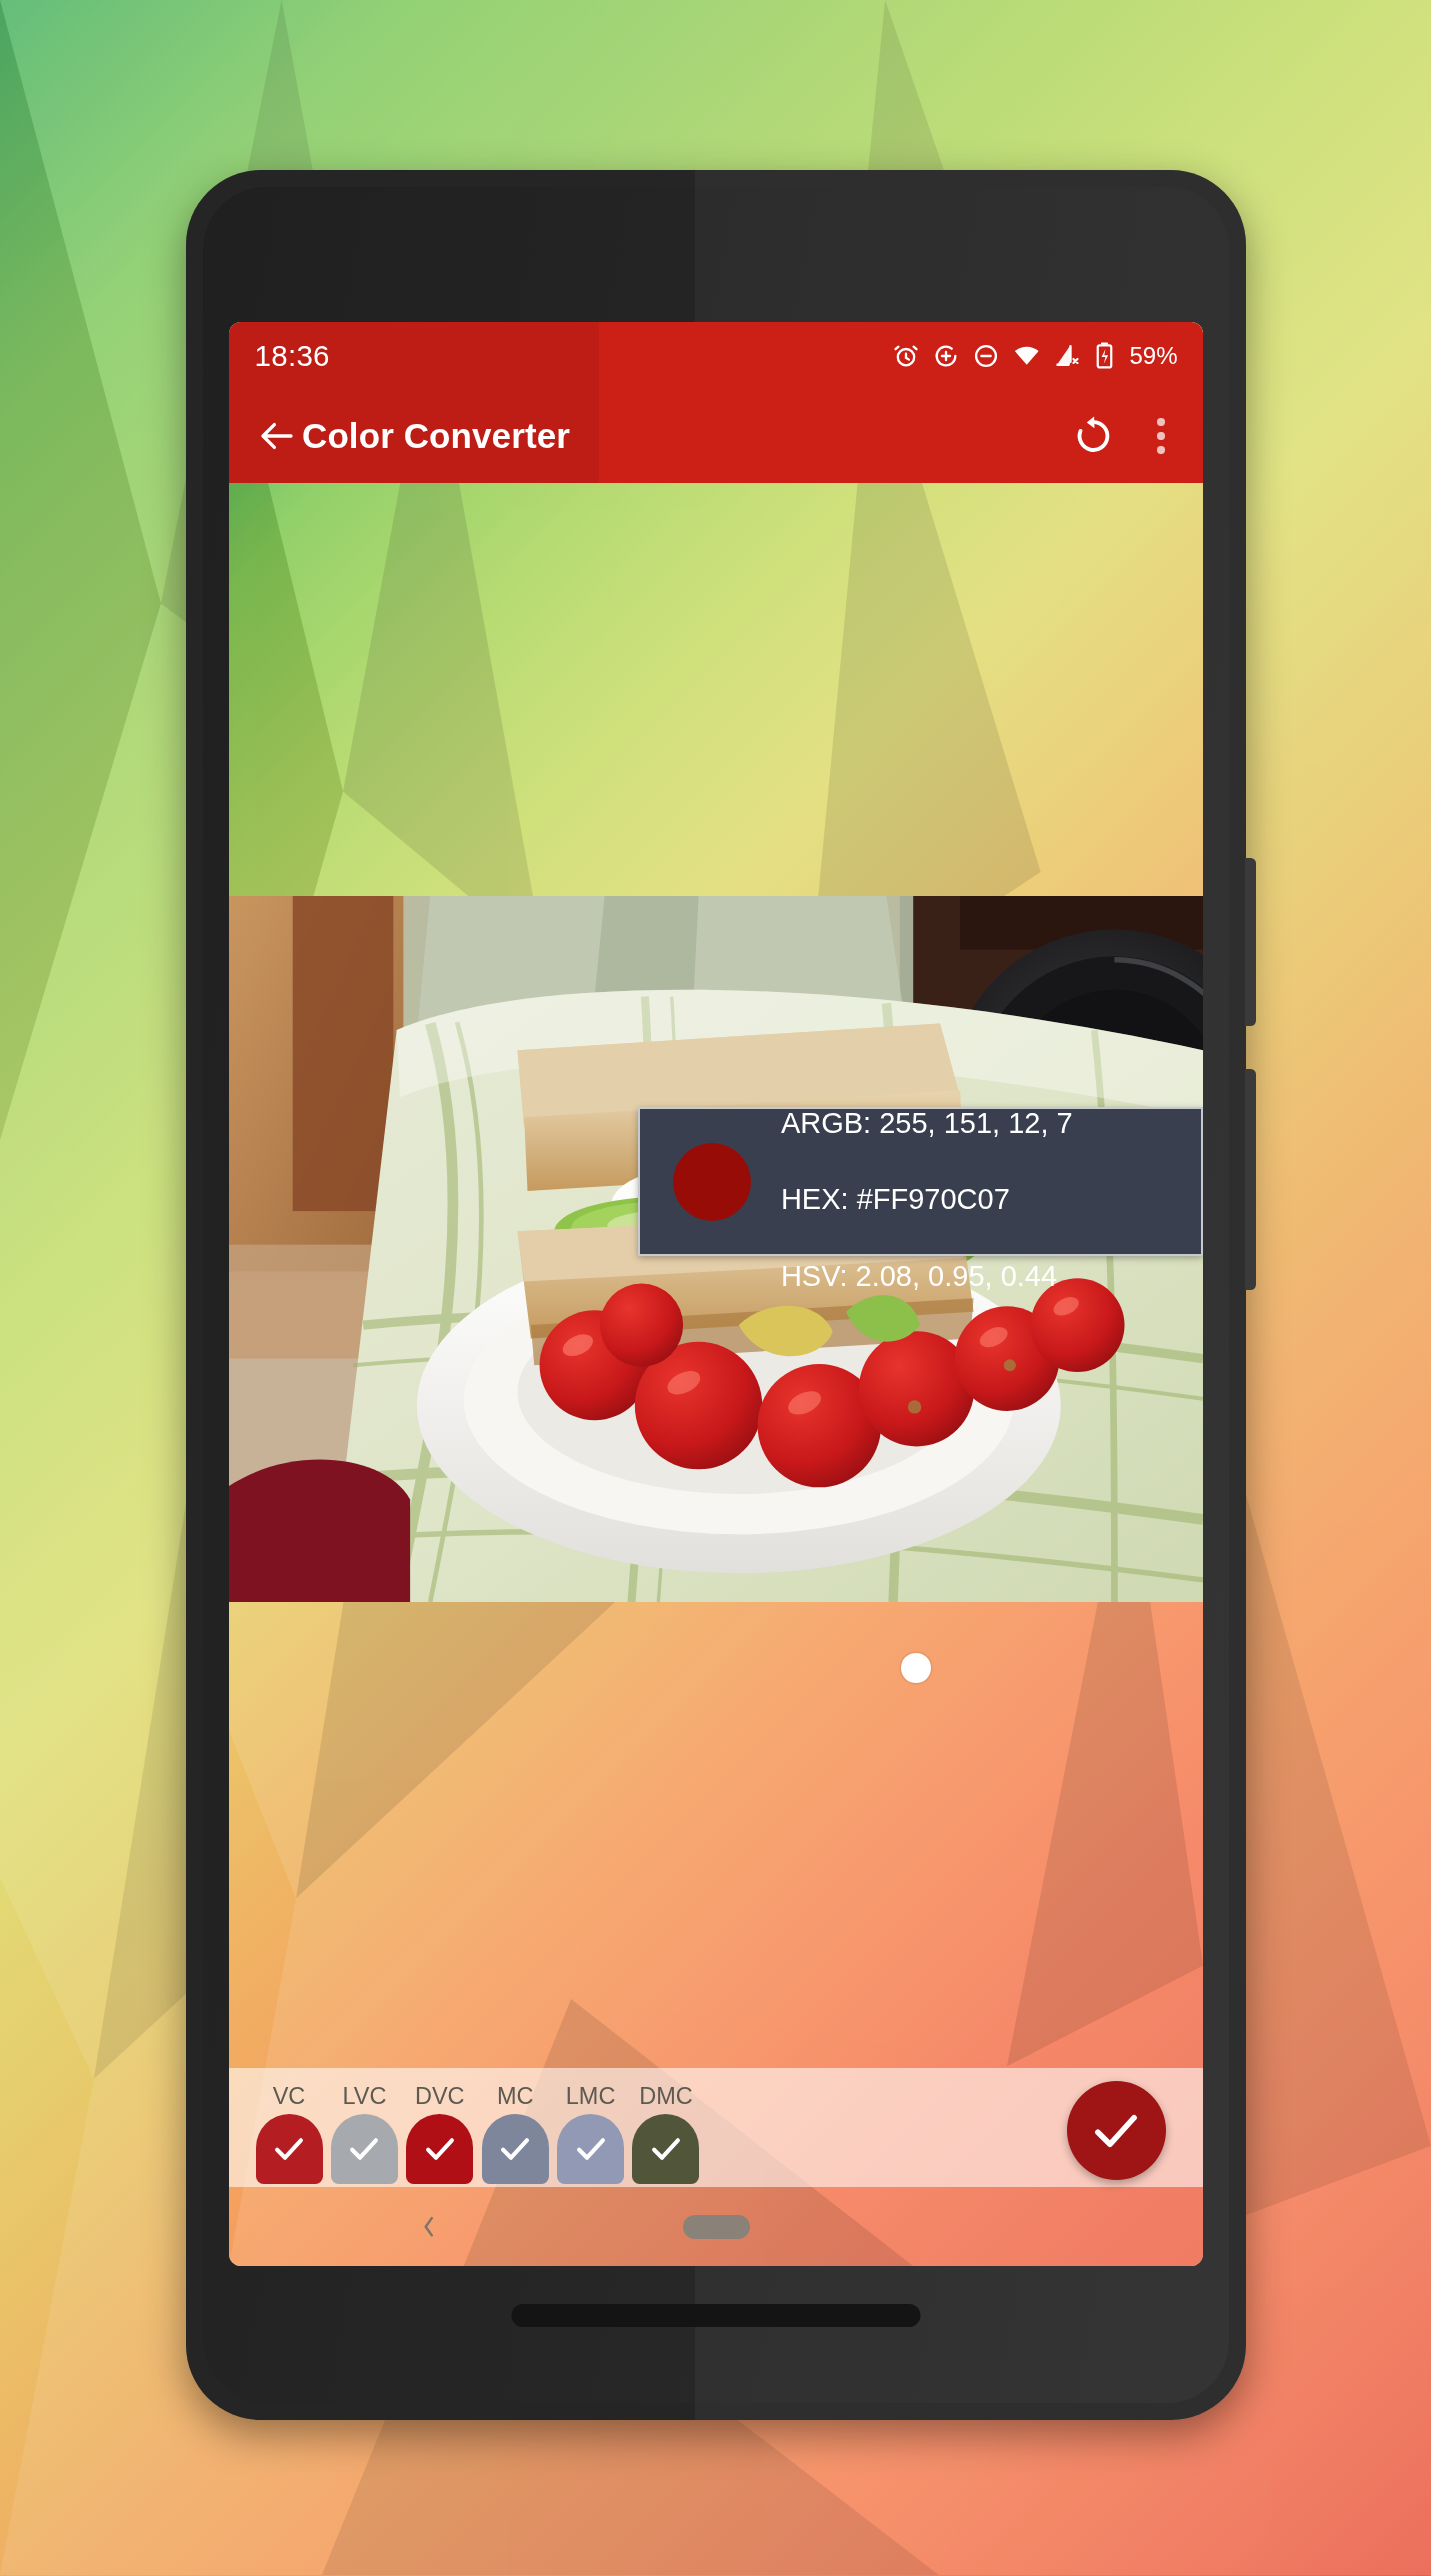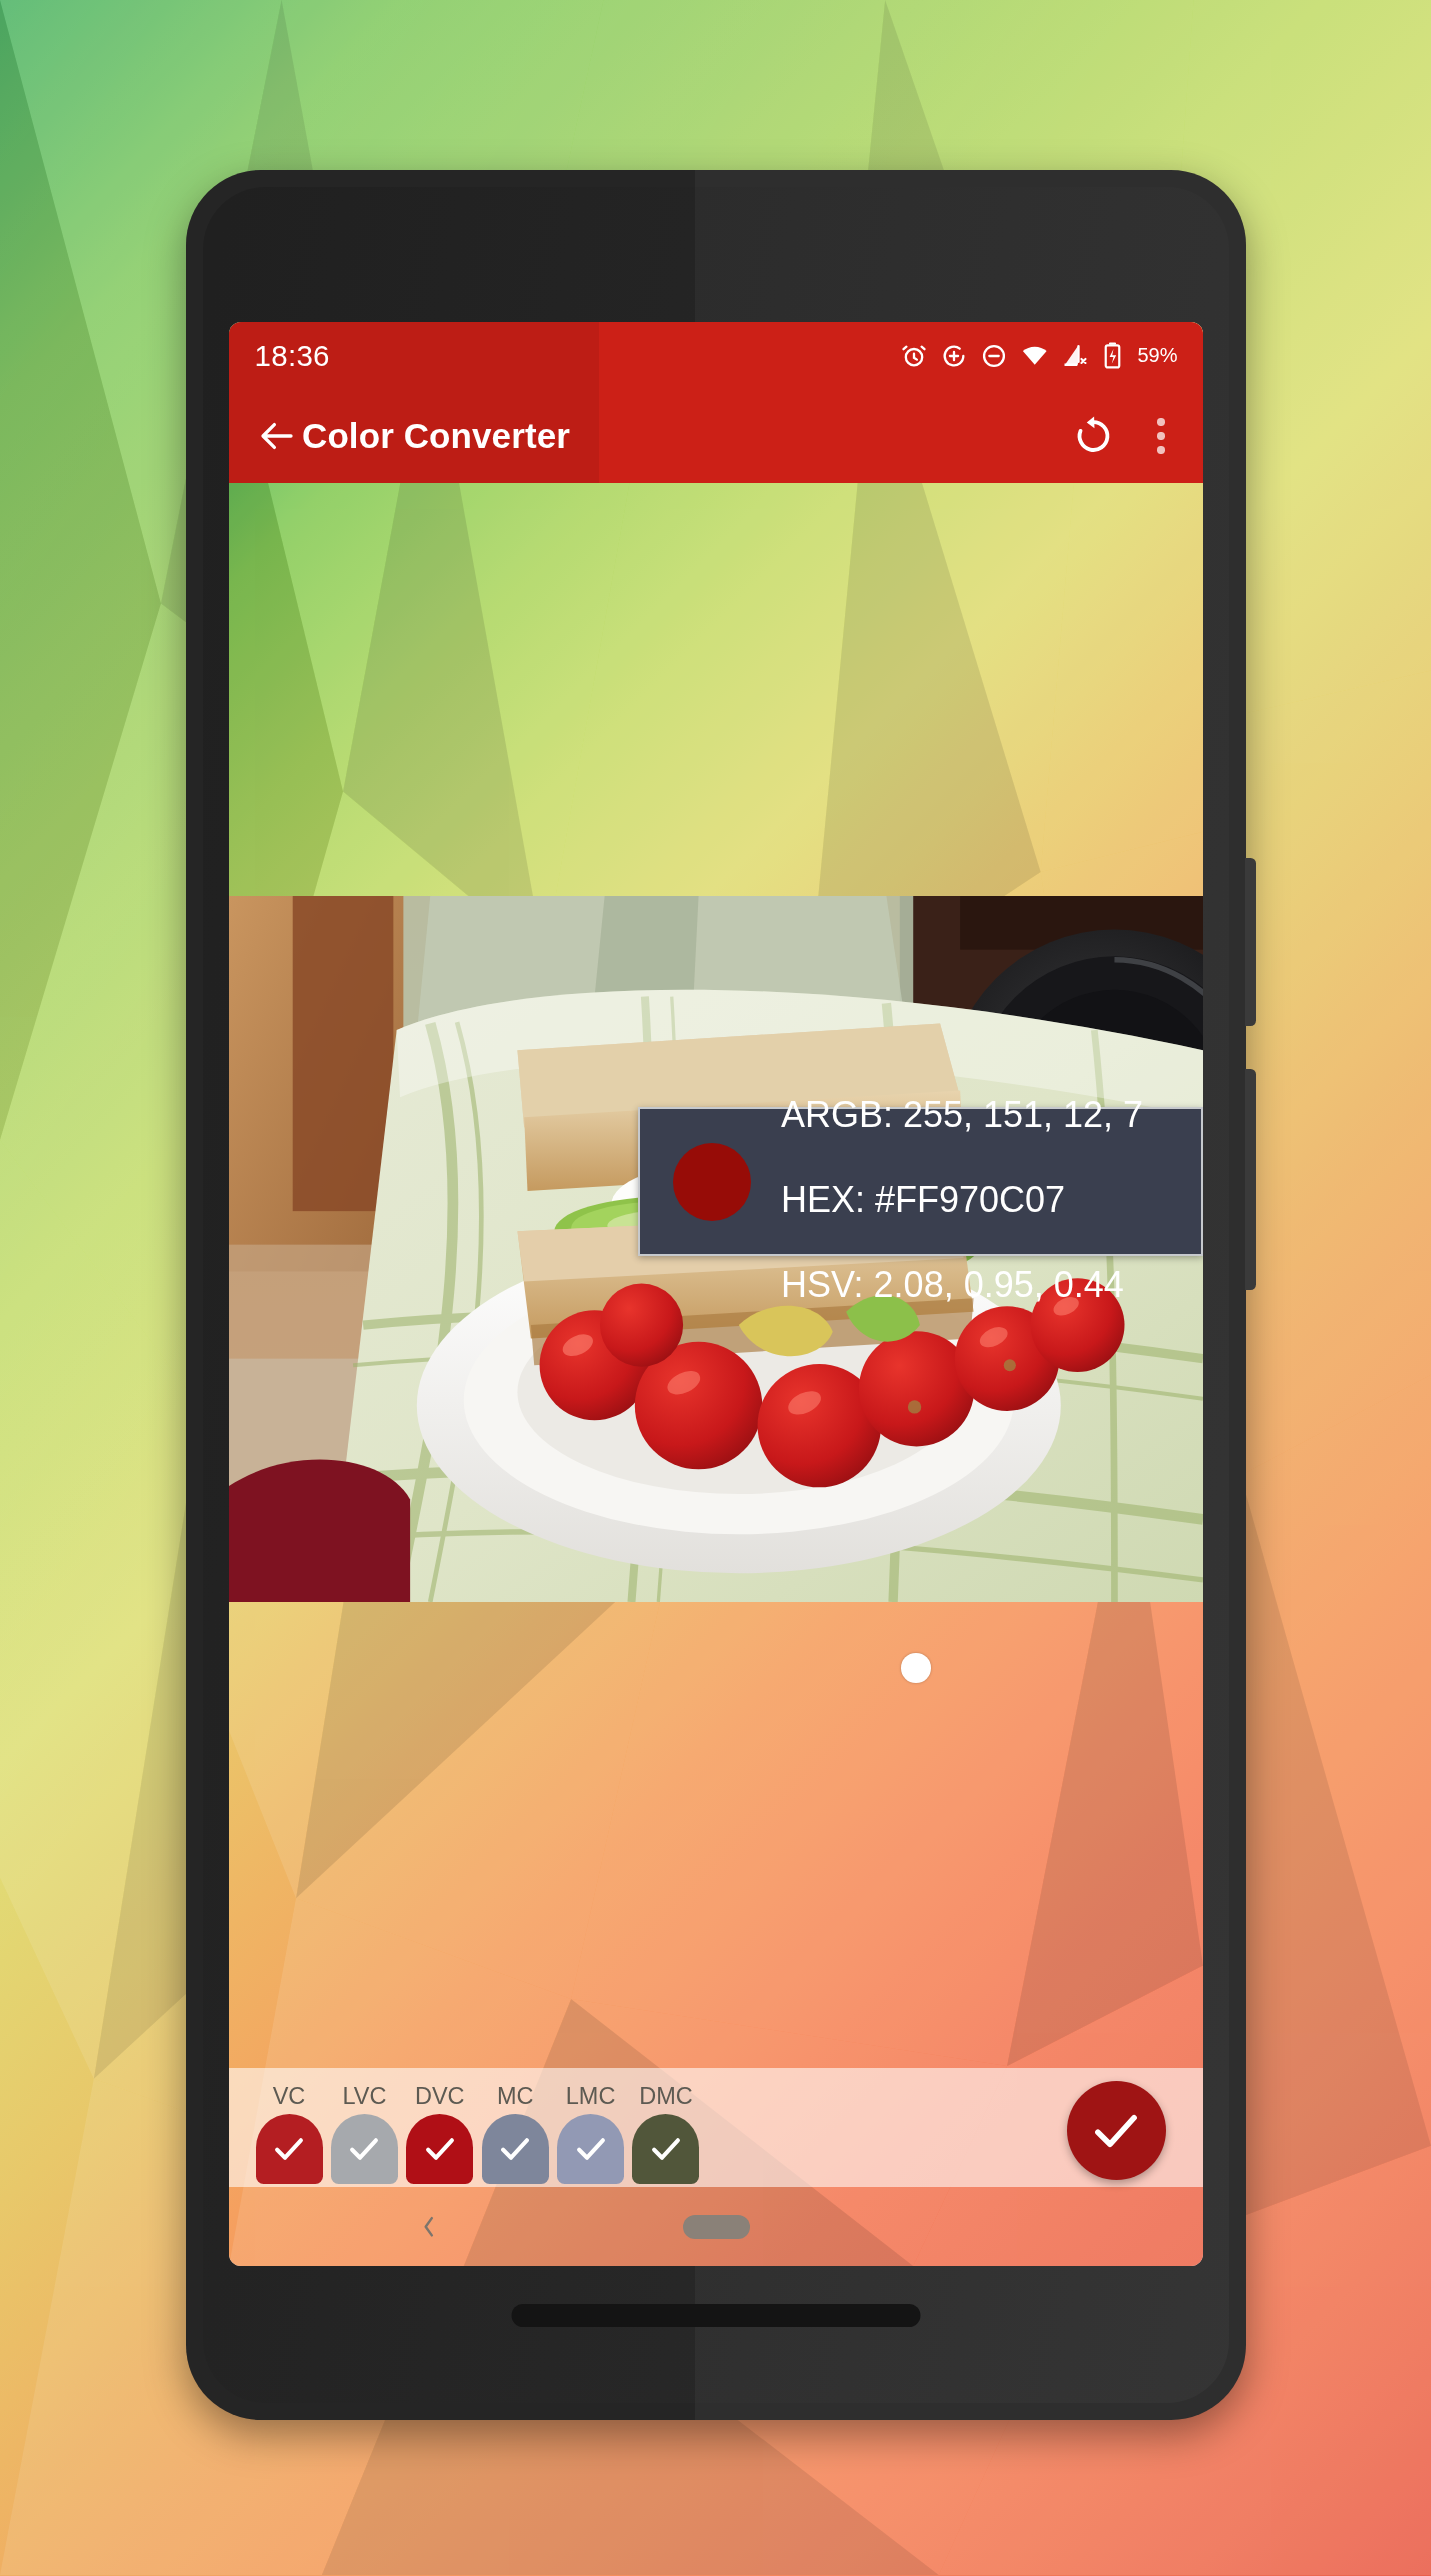--- a/index.html
+++ b/index.html
@@ -103,21 +103,21 @@
   #statusbar .gloss {
     position: absolute; left:0; top:0; width: 38%; height: 100%;
     background: rgba(0,0,0,0.07);
   }
   #clock { font-size: 29.5px; letter-spacing: 0.3px; position: relative; }
   #status-icons {
     margin-left: auto; display: flex; align-items: center; gap: 12px;
     position: relative;
   }
   #status-icons svg { display: block; }
-  #battery-pct { font-size: 20px; margin-left: 1.3px; }
+  #battery-pct { font-size: 24px; margin-left: 1.3px; }
 
   
   #appbar {
     position: absolute; left: 0; top: 67px; width: 100%; height: 94px;
     background: #cc2017;
     display: flex; align-items: center;
     padding: 0 23px;
     color: #fff;
   }
   #appbar .gloss {
@@ -175,21 +175,21 @@
   }
   #tooltip-swatch {
     width: 78px; height: 78px; border-radius: 50%;
     background: #970c07; flex: 0 0 auto;
     margin-left: 13.4px;
   }
   #tooltip-lines {
     margin-left: 29.5px; color: #ffffff;
     display: flex; flex-direction: column; gap: 4px;
   }
-  #tooltip-lines div { font-size: 36px; white-space: nowrap; line-height: 1.25; margin-top: 36px; }
+  #tooltip-lines div { font-size: 29px; white-space: nowrap; line-height: 1.25; margin-top: 36px; }
 
   
   #palette-sheet {
     position: absolute; left: 0; bottom: 79px; width: 100%; height: 119px;
     background: rgba(255,255,255,0.58);
     display: flex; align-items: flex-start;
     padding: 8px 12px;
   }
   #swatch-row { display: flex; align-items: flex-start; gap: 3.4px; padding-left: 12px; }
   .swatch-item {

